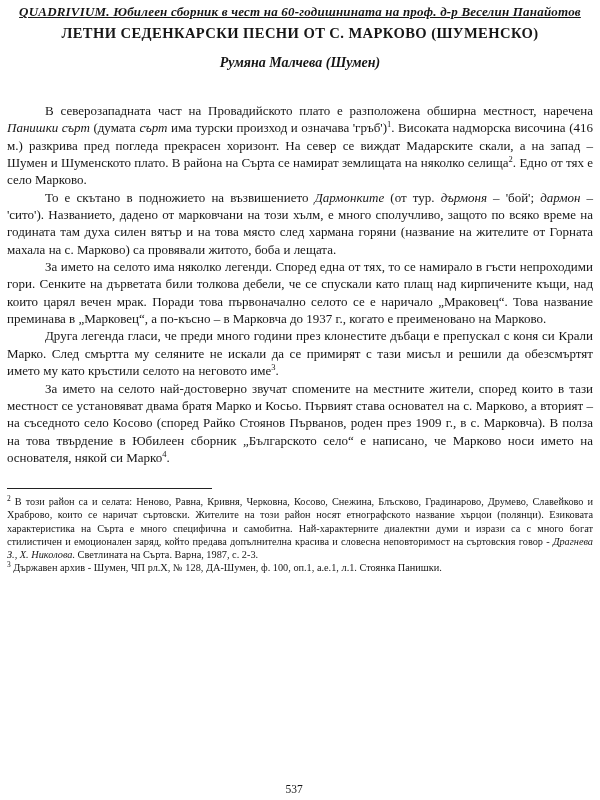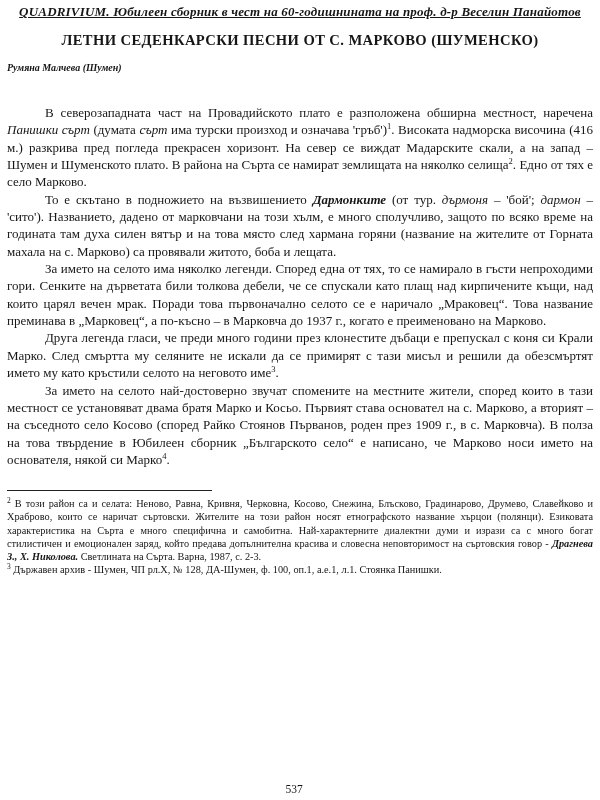--- a/index.html
+++ b/index.html
@@ -9,34 +9,34 @@
     font-family:"Liberation Serif","DejaVu Serif",serif;
     color:#161616;overflow:hidden;
   }
   .running-head{
     font-size:13px;font-weight:bold;font-style:italic;
     text-align:center;text-decoration:underline;letter-spacing:.2px;
     white-space:nowrap;
   }
   .title{
     font-size:14.6px;font-weight:bold;text-align:center;
-    margin:12px 0 0 0;letter-spacing:.4px;
+    margin:5px 0 0 0;letter-spacing:.4px;
   }
   .author{
-    font-size:10px;font-weight:bold;font-style:italic;
-    margin-top:13px;
+    font-size:14px;font-weight:bold;font-style:italic;
+    text-align:center;margin-top:13px;
   }
   .body-text{
     margin-top:31px;font-size:13px;line-height:17.35px;
     text-align:justify;
   }
   .body-text p{margin:0;text-indent:38px;}
   .body-text sup{font-size:8.5px;line-height:0;}
   .i{font-style:italic;}
-  .bi{font-weight:bold;font-style:italic;}
+  .bi{font-weight:normal;font-style:italic;}
   .footnote-sep{
     width:205px;height:0;border-top:1.6px solid #222;
     margin-top:22px;
   }
   .footnotes{
     margin-top:6px;font-size:10.3px;line-height:13.2px;
     text-align:justify;
   }
   .footnote{margin:0;}
   .footnote sup{font-size:7.5px;line-height:0;}

